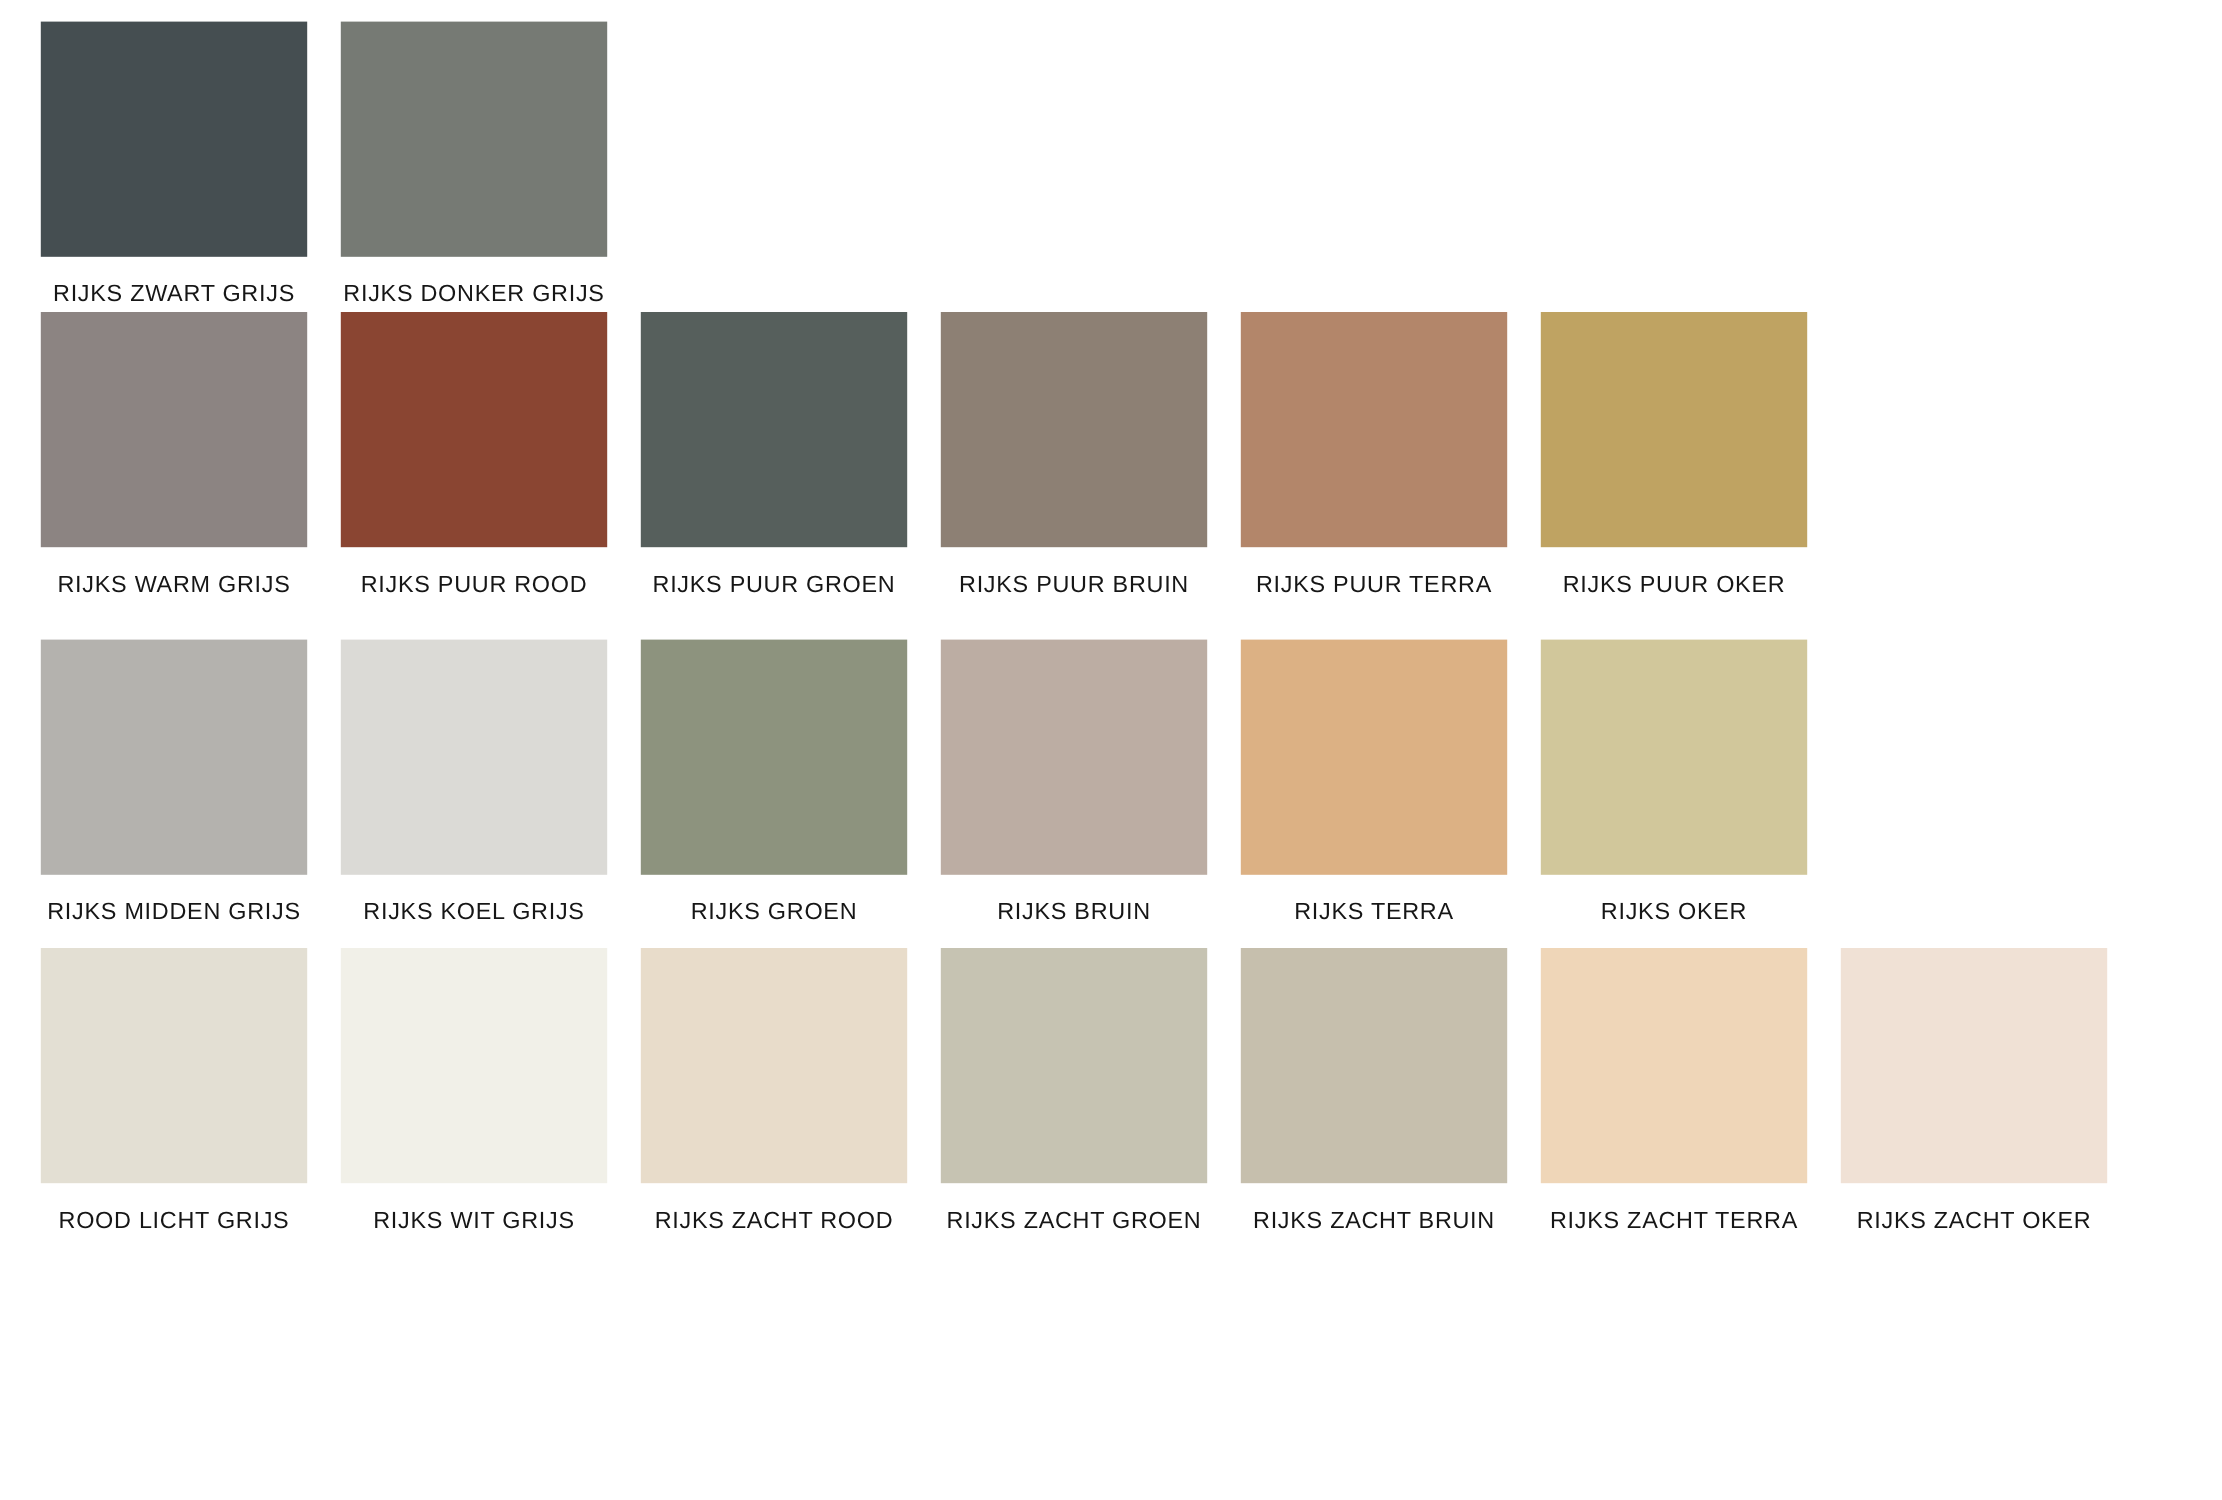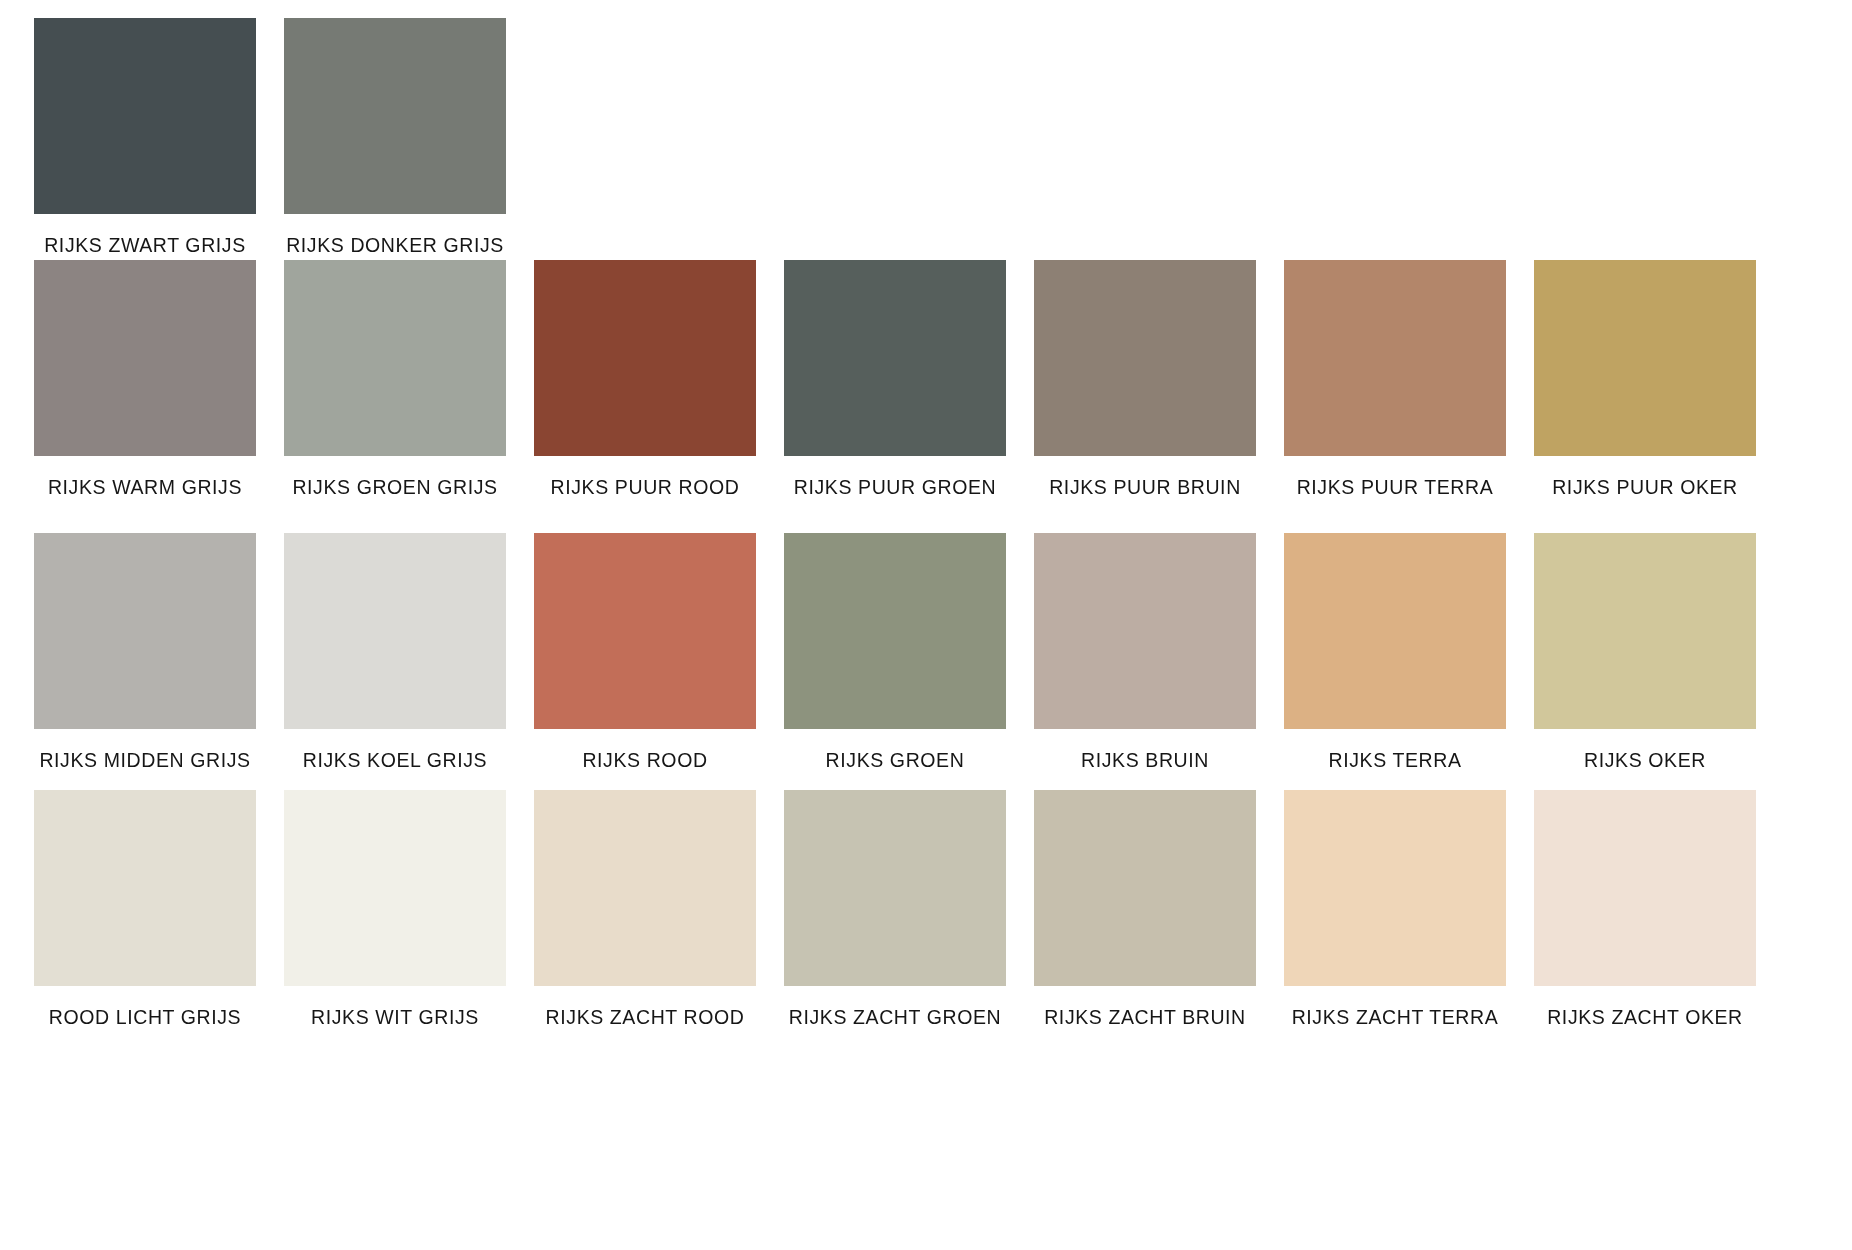--- a/index.html
+++ b/index.html
@@ -80,24 +80,20 @@
         <div class="swatch-chip" style="background-color: rgb(118, 122, 116);"></div>
         <div class="swatch-label">RIJKS DONKER GRIJS</div>
       </div>
     </div>
   <div class="palette-row" id="row-2">
       <div class="swatch-cell">
         <div class="swatch-chip" style="background-color: rgb(140, 132, 130);"></div>
         <div class="swatch-label">RIJKS WARM GRIJS</div>
       </div>
       <div class="swatch-cell">
-        <div class="swatch-chip" style="background-color: rgb(160, 165, 157);"></div>
-        <div class="swatch-label">RIJKS GROEN GRIJS</div>
-      </div>
-      <div class="swatch-cell">
         <div class="swatch-chip" style="background-color: rgb(138, 69, 50);"></div>
         <div class="swatch-label">RIJKS PUUR ROOD</div>
       </div>
       <div class="swatch-cell">
         <div class="swatch-chip" style="background-color: rgb(86, 95, 92);"></div>
         <div class="swatch-label">RIJKS PUUR GROEN</div>
       </div>
       <div class="swatch-cell">
         <div class="swatch-chip" style="background-color: rgb(141, 128, 116);"></div>
         <div class="swatch-label">RIJKS PUUR BRUIN</div>
@@ -112,24 +108,20 @@
       </div>
     </div>
   <div class="palette-row" id="row-3">
       <div class="swatch-cell">
         <div class="swatch-chip" style="background-color: rgb(180, 178, 174);"></div>
         <div class="swatch-label">RIJKS MIDDEN GRIJS</div>
       </div>
       <div class="swatch-cell">
         <div class="swatch-chip" style="background-color: rgb(219, 218, 214);"></div>
         <div class="swatch-label">RIJKS KOEL GRIJS</div>
-      </div>
-      <div class="swatch-cell">
-        <div class="swatch-chip" style="background-color: rgb(194, 110, 88);"></div>
-        <div class="swatch-label">RIJKS ROOD</div>
       </div>
       <div class="swatch-cell">
         <div class="swatch-chip" style="background-color: rgb(141, 147, 126);"></div>
         <div class="swatch-label">RIJKS GROEN</div>
       </div>
       <div class="swatch-cell">
         <div class="swatch-chip" style="background-color: rgb(188, 173, 163);"></div>
         <div class="swatch-label">RIJKS BRUIN</div>
       </div>
       <div class="swatch-cell">

